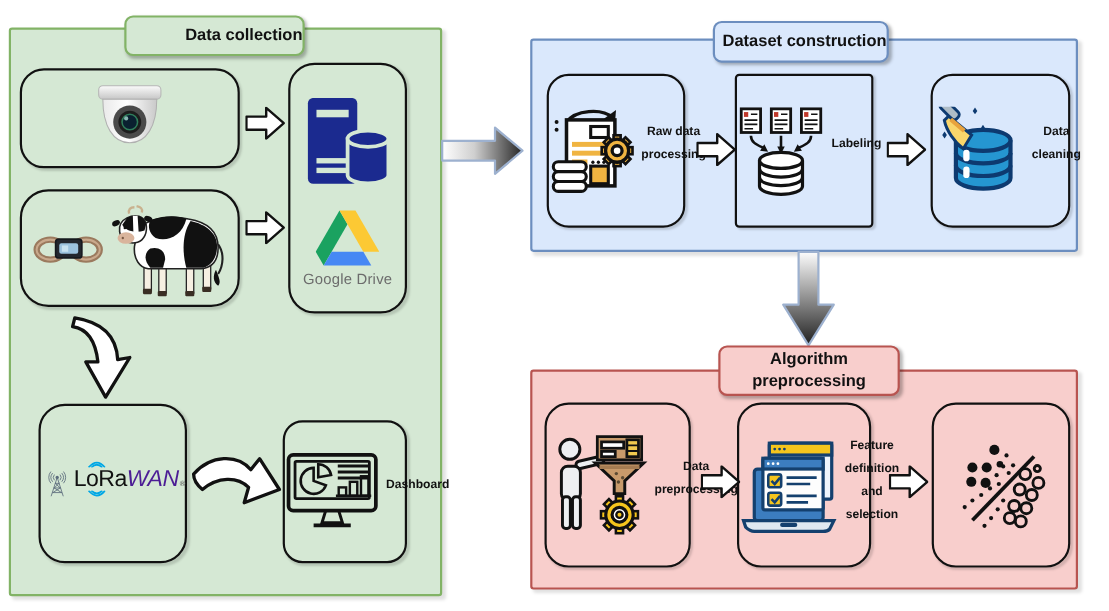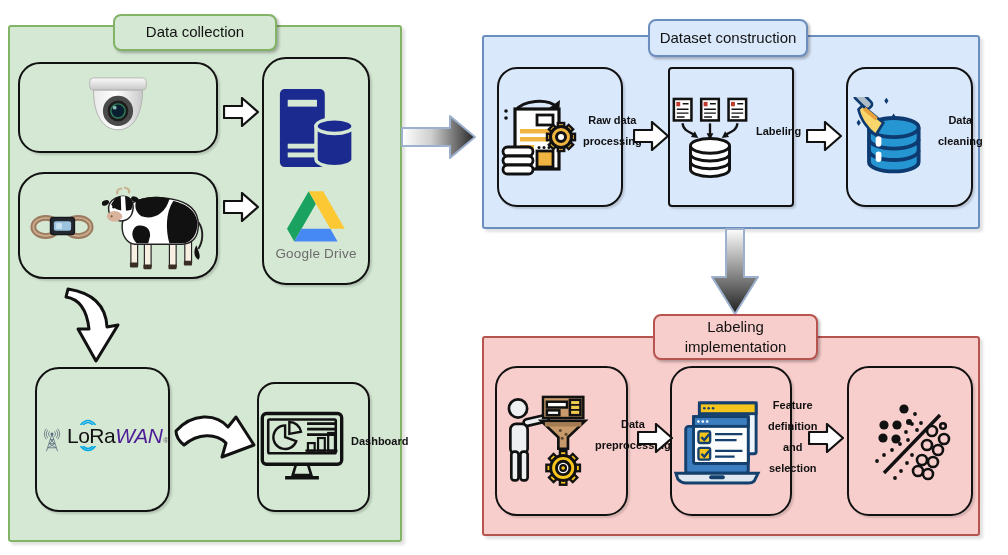--- a/index.html
+++ b/index.html
@@ -2,22 +2,22 @@
 <html><head>
 <meta charset="utf-8">
 <style>
   html,body{margin:0;padding:0;background:#fff;}
   .canvas{position:relative;width:1008px;height:555px;background:#fff;
     font-family:"Liberation Sans",sans-serif;overflow:hidden;}
   .section{position:absolute;border-radius:3px;box-shadow:3px 3px 3px rgba(0,0,0,.12);}
   .sec-green{left:8px;top:25px;width:390px;height:513px;background:#d5e8d4;border:2px solid #82b366;}
   .sec-blue{left:482px;top:35px;width:494px;height:190px;background:#dae8fc;border:2px solid #6c8ebf;}
   .sec-pink{left:482px;top:336px;width:494px;height:196px;background:#f8cecc;border:2px solid #b85450;}
-  .sec-title{position:absolute;z-index:6;display:flex;align-items:center;justify-content:center;
-    text-align:center;font-weight:normal;font-size:15px;color:#111;border-radius:8px;
+  .sec-title{position:absolute;z-index:6;display:flex;align-items:center;justify-content:flex-end;
+    text-align:center;font-weight:bold;font-size:15px;color:#111;border-radius:8px;
     box-shadow:2px 2px 3px rgba(0,0,0,.28);line-height:1.35;}
   .t-green{left:113px;top:14px;width:160px;height:33px;background:#d5e8d4;border:2px solid #82b366;}
   .t-blue{left:648px;top:19px;width:156px;height:34px;background:#dae8fc;border:2px solid #6c8ebf;}
   .t-pink{left:653px;top:314px;width:165px;height:46px;background:#f8cecc;border:2px solid #b85450;padding:2px 6px;box-sizing:border-box;}
   .node{position:absolute;z-index:3;border:2.5px solid #111;display:flex;flex-direction:row;
     align-items:center;box-shadow:2px 2px 2px rgba(0,0,0,.15);box-sizing:border-box;}
   .icon-wrap{flex:1;display:flex;align-items:center;justify-content:center;width:100%;padding-top:4px;}
   .node-label{font-weight:bold;font-size:11px;color:#111;text-align:center;line-height:1.9;margin-bottom:12px;padding:0 6px;}
   .arrow{position:absolute;z-index:4;}
   .gdrive-text{font-size:13.5px;color:#6c6c6c;margin-top:4px;letter-spacing:.2px;}
@@ -335,21 +335,21 @@
       <stop offset="0" stop-color="#fdfdfd"></stop>
           <stop offset=".45" stop-color="#9a9a9a"></stop>
           <stop offset="1" stop-color="#1f1f1f"></stop>
     </linearGradient>
       </defs>
     <polygon points="19,2 37,2 37,50 51,50 28,87 5,50 19,50" fill="url(#gradD)" stroke="#9db1cf" stroke-width="2" stroke-linejoin="round"></polygon>
   </svg>
 
   <div class="section sec-pink"></div>
   <div class="sec-title t-pink">
-    <span>Labeling implementation</span>
+    <span>Algorithm preprocessing</span>
   </div>
 
   <div class="node" style="left:495px;top:366px;width:133px;height:150px;border-radius:22px;">
     <div class="icon-wrap">
       <svg width="92" height="96" viewBox="0 0 92 100">
         <g fill="#edeff1" stroke="#111" stroke-width="2.8">
           <rect x="26" y="26" width="27" height="7" rx="3.5" transform="rotate(-13 26 30)"></rect>
           <rect x="12" y="30" width="18" height="32" rx="6"></rect>
           <circle cx="20" cy="14" r="9.5"></circle>
           <rect x="13" y="59" width="7.5" height="30" rx="3"></rect>

